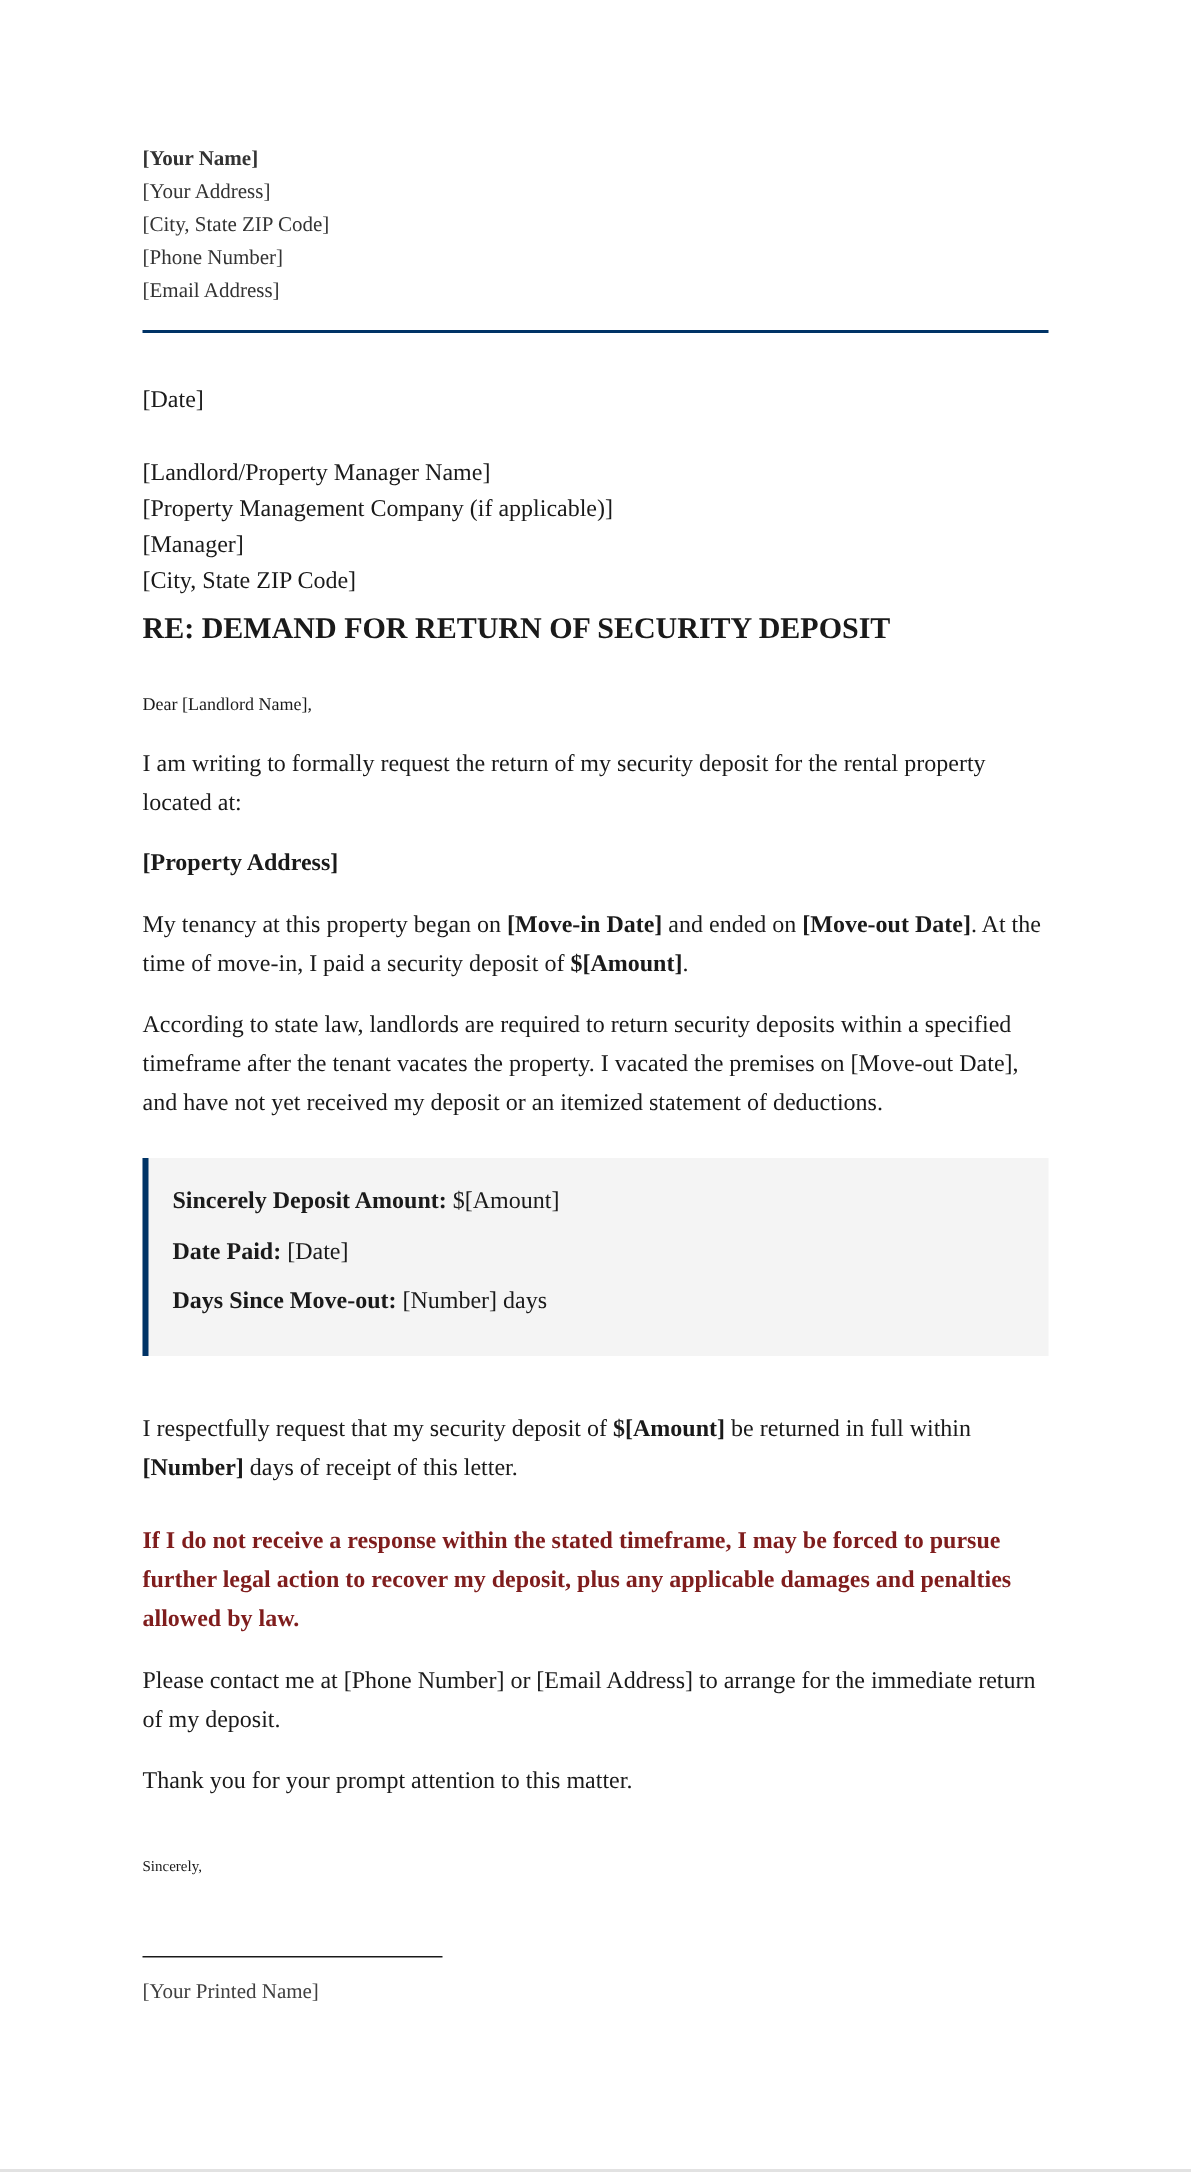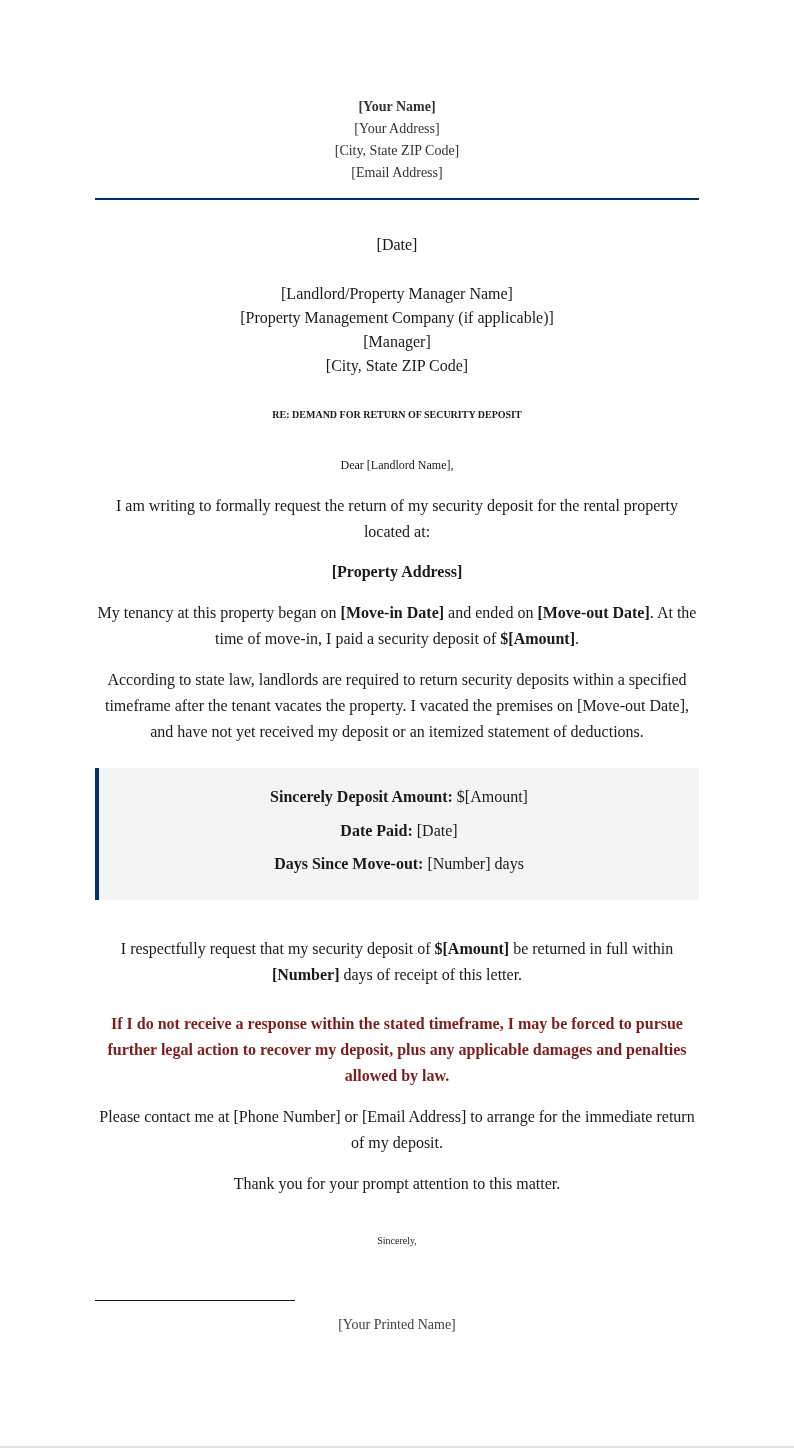--- a/index.html
+++ b/index.html
@@ -1,15 +1,15 @@
 <!DOCTYPE html>
 <html><head>
   <meta charset="utf-8">
   <style>
-    * { box-sizing: border-box; margin: 0; padding: 0; text-align: center; }
+    * { box-sizing: border-box; margin: 0; padding: 0; }
     html, body {
       width: 794px;
       height: 1448px;
       background: #ffffff;
     }
     body {
       font-family: "Liberation Serif", "DejaVu Serif", serif;
       color: #1a1a1a;
       position: relative;
       overflow: hidden;
@@ -46,24 +46,24 @@
     }
 
     .recipient {
       font-size: 16px;
       line-height: 24px;
       margin-top: 25px;
     }
     .recipient div { display: block; }
 
     .subject {
-      font-size: 10px;
+      font-size: 20px;
       line-height: 24px;
       font-weight: bold;
-      margin-top: 25px;
+      margin-top: 7px;
     }
 
     .salutation {
       font-size: 12px;
       line-height: 24px;
       margin-top: 26px;
     }
 
     p.body {
       font-size: 16px;
@@ -124,20 +124,21 @@
 </head>
 <body>
 
 <div class="page">
   <div class="content">
 
     <div class="sender">
       <div class="name">[Your Name]</div>
       <div>[Your Address]</div>
       <div>[City, State ZIP Code]</div>
+      <div>[Phone Number]</div>
       <div>[Email Address]</div>
     </div>
 
     <div class="date">[Date]</div>
 
     <div class="recipient">
       <div>[Landlord/Property Manager Name]</div>
       <div>[Property Management Company (if applicable)]</div>
       <div>[Manager]</div>
       <div>[City, State ZIP Code]</div>

